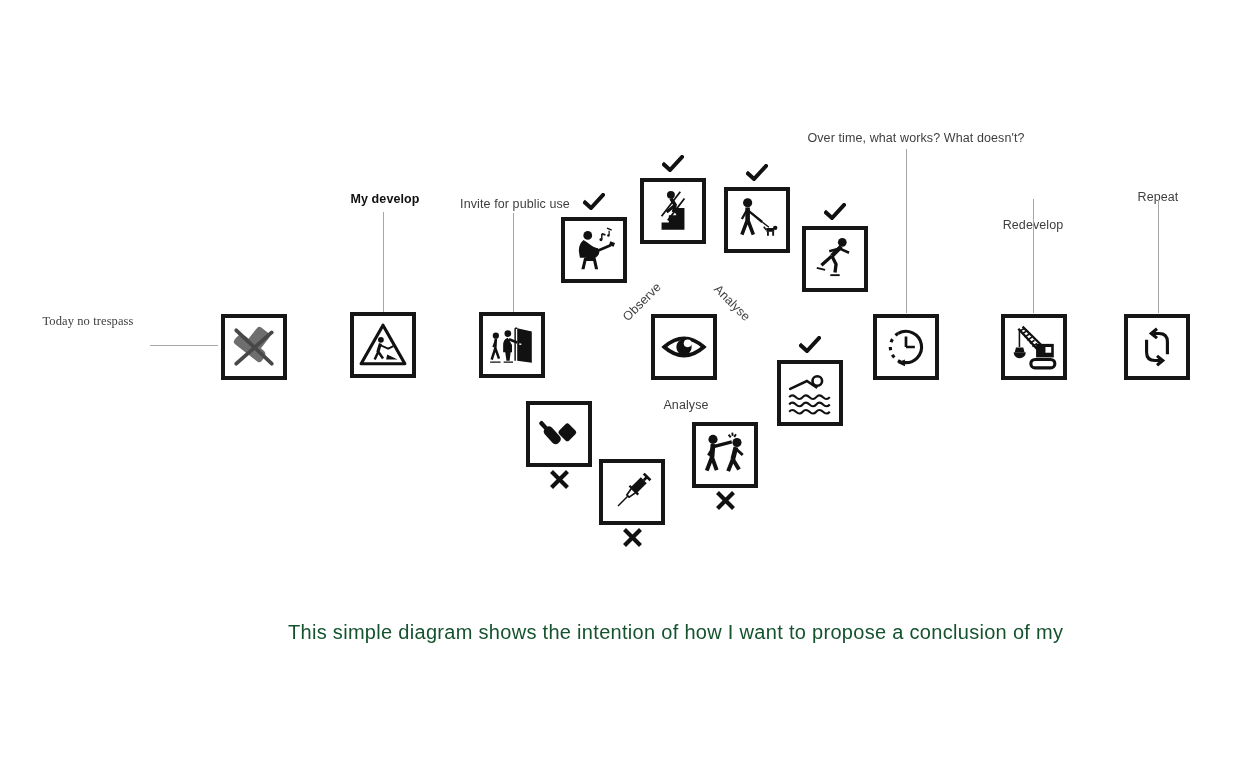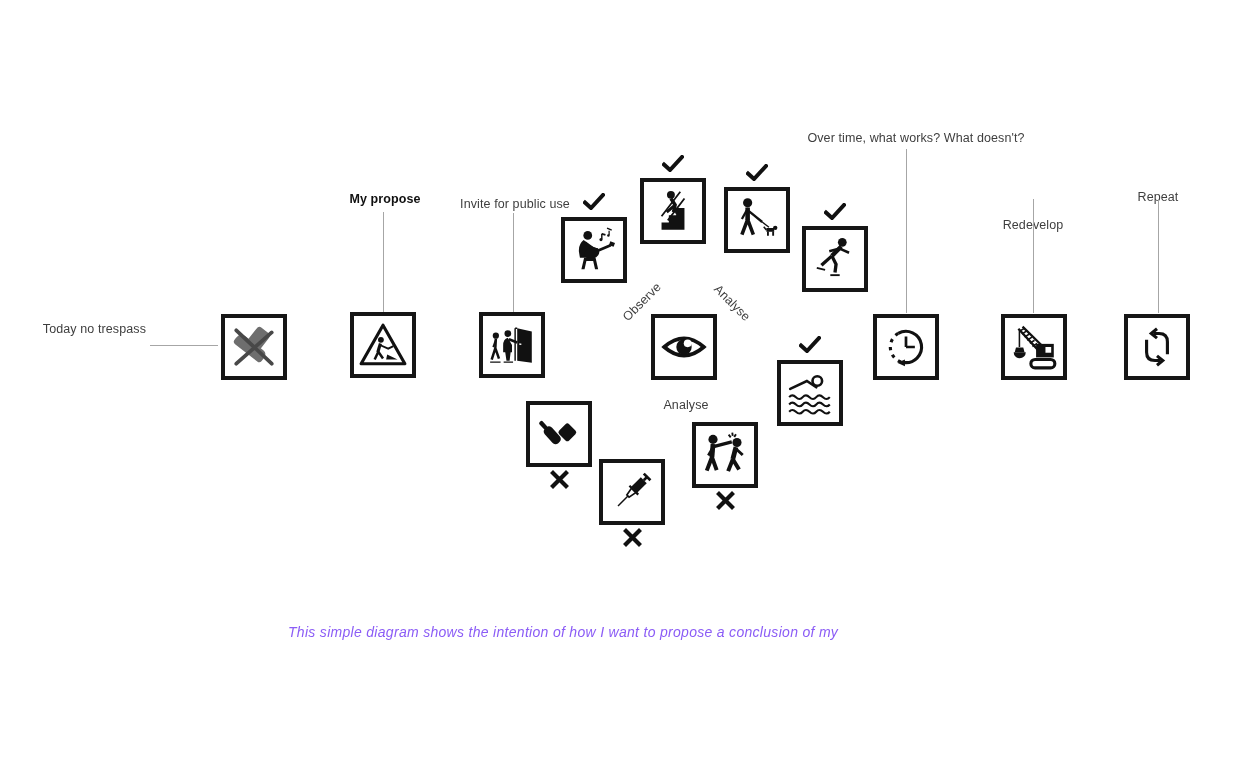--- a/index.html
+++ b/index.html
@@ -7,31 +7,31 @@
         font-family:"Liberation Sans", sans-serif;}
   .lbl{position:absolute;font-size:12.5px;color:#3e3e3e;letter-spacing:.1px;white-space:nowrap;}
   .lbl.center{text-align:center;}
   .lbl.bold{font-weight:bold;color:#101010;}
   .rot{width:84px;text-align:center;}
   .leader{position:absolute;background:#a6a6a6;}
   .icon-box{position:absolute;width:58px;height:58px;border:4px solid #161616;background:#fff;
             display:flex;align-items:center;justify-content:center;}
   .icon-box svg{display:block;}
   .mark{position:absolute;}
-  .caption{position:absolute;left:288px;top:610px;width:830px;font-size:14px;line-height:44px;
-           color:#8b5cf6;letter-spacing:.3px;font-style:italic;}
+  .caption{position:absolute;left:288px;top:610px;width:830px;font-size:20px;line-height:44px;
+           color:#14532d;letter-spacing:.3px;}
   .caption span{display:block;}
 </style>
 </head>
 <body>
 
 <div id="page">
 
-  <div class="lbl" style="left:30px;top:322px;width:116px;text-align:right;">Today no trespass</div>
-  <div class="lbl bold center" style="left:330px;top:192px;width:110px;">My propose</div>
+  <div class="lbl" style="left:30px;top:314px;width:116px;text-align:center;font-family:Liberation Serif, serif;">Today no trespass</div>
+  <div class="lbl bold center" style="left:330px;top:192px;width:110px;">My develop</div>
   <div class="lbl center" style="left:445px;top:197px;width:140px;">Invite for public use</div>
   <div class="lbl center rot" style="left:600px;top:295px;transform:rotate(-45deg);">Observe</div>
   <div class="lbl center rot" style="left:690px;top:296px;transform:rotate(45deg);">Analyse</div>
   <div class="lbl center" style="left:646px;top:398px;width:80px;">Analyse</div>
   <div class="lbl center" style="left:796px;top:131px;width:240px;">Over time, what works? What doesn't?</div>
   <div class="lbl center" style="left:973px;top:181px;width:120px;margin-top:37px;">Redevelop</div>
   <div class="lbl center" style="left:1098px;top:190px;width:120px;">Repeat</div>
 
   <div class="leader" style="left:150px;top:345px;width:68px;height:1px;"></div>
   <div class="leader" style="left:383px;top:212px;width:1px;height:100px;"></div>

